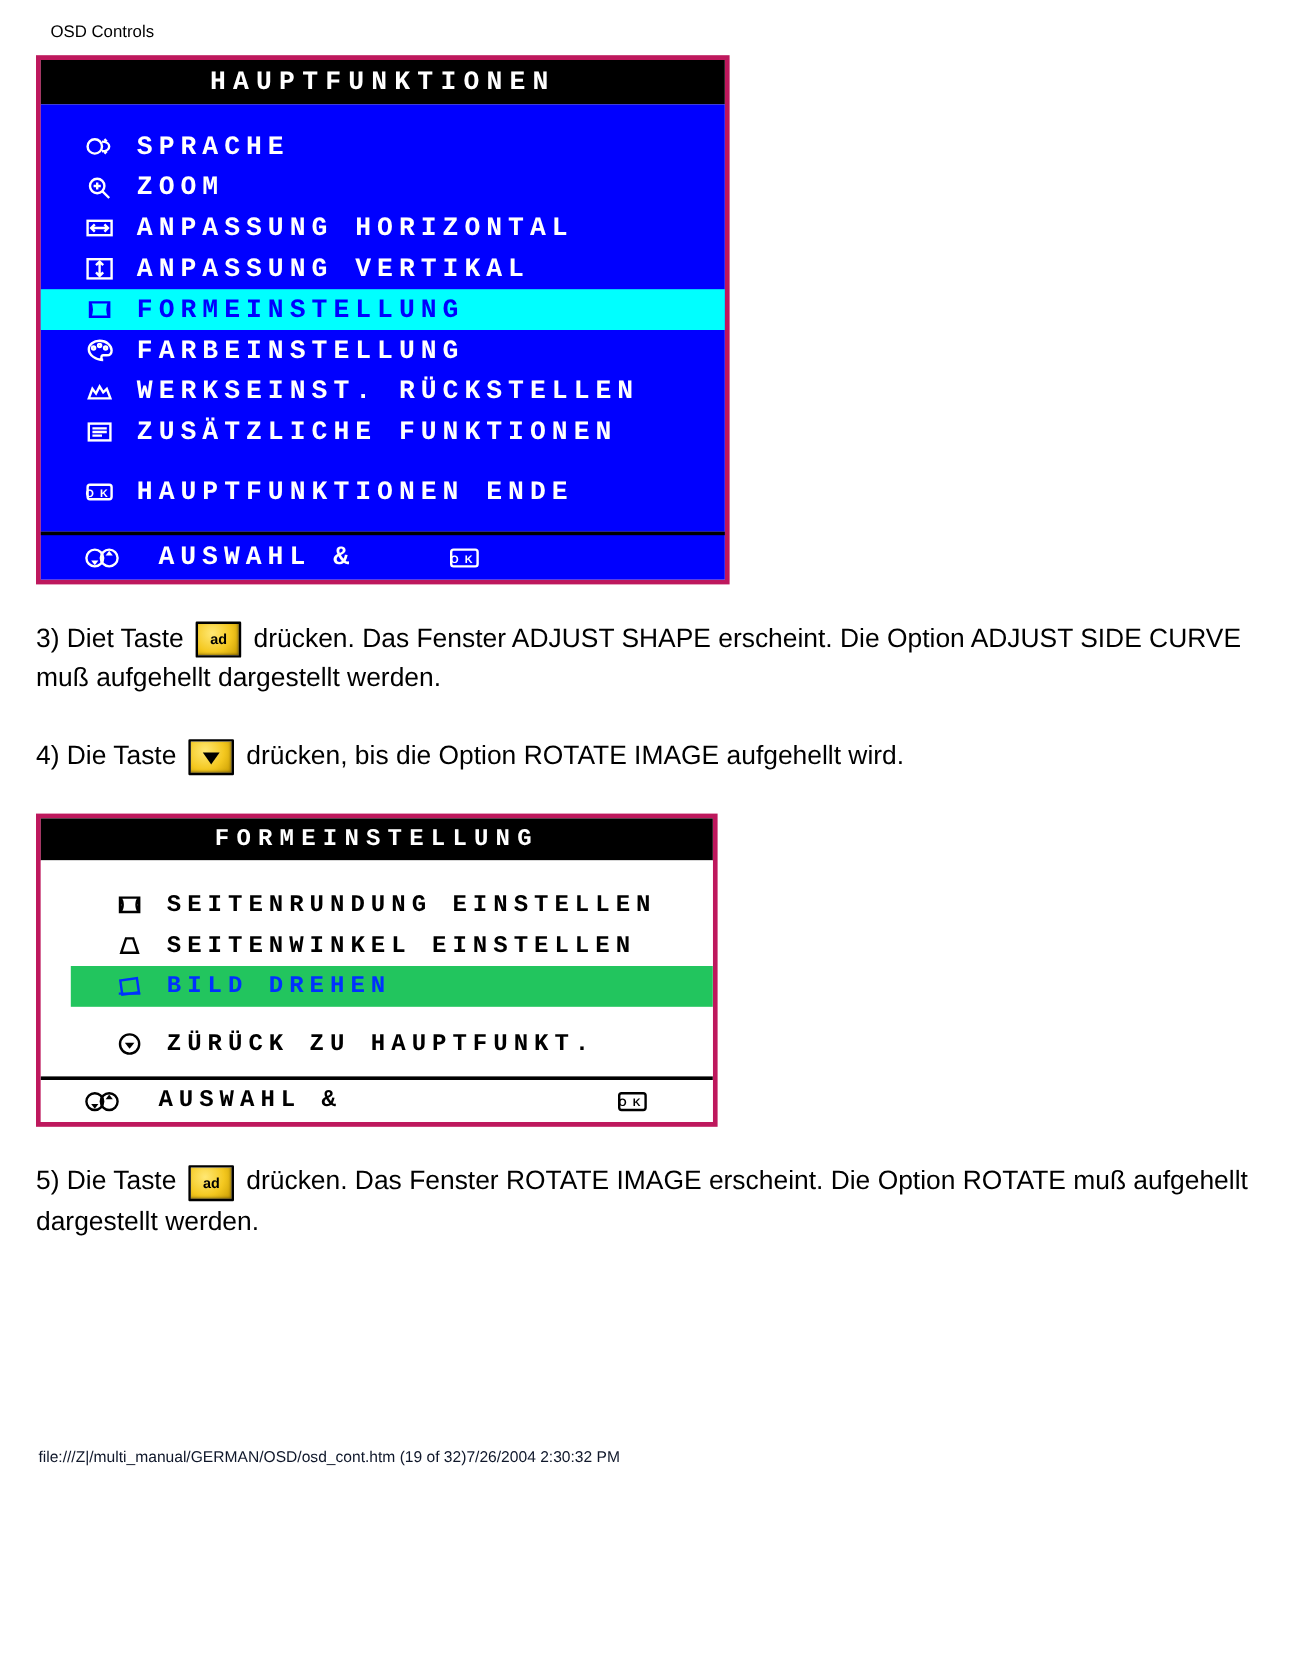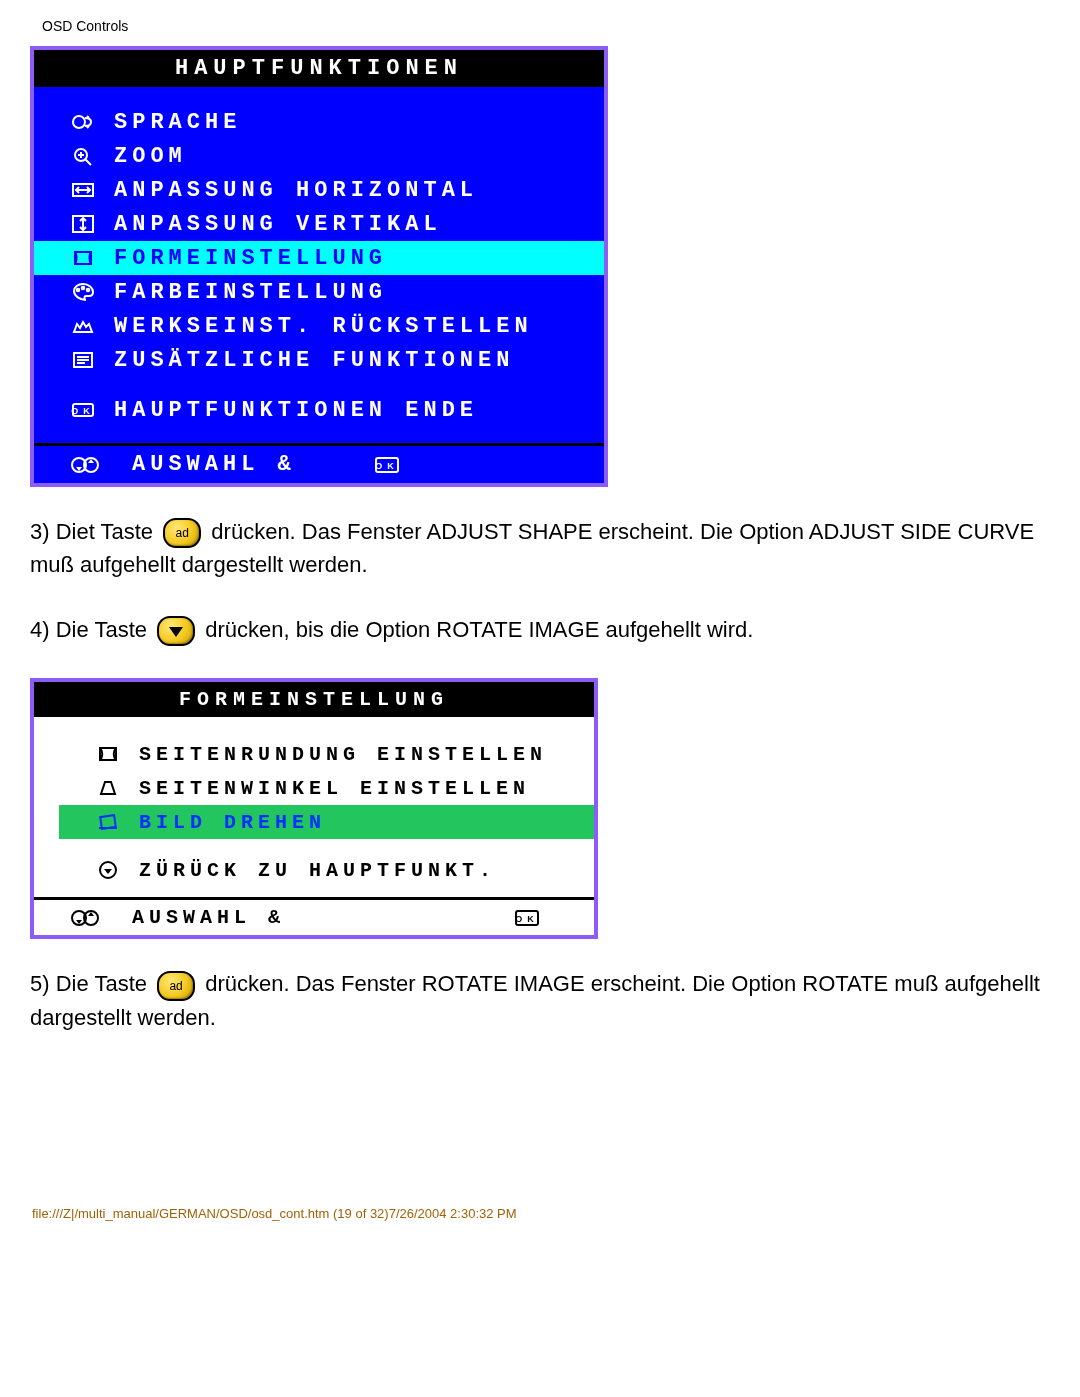--- a/index.html
+++ b/index.html
@@ -13,21 +13,21 @@
   .page {
     padding: 0 30px 30px 30px;
     box-sizing: border-box;
   }
   .header {
     font-size: 14px;
     padding: 18px 0 12px 12px;
   }
   
   .osd {
-    border: 4px solid #8b5cf6;
+    border: 4px solid #be185d;
     display: inline-block;
     margin-bottom: 28px;
   }
   .osd-title {
     background: #000;
     color: #fff;
     text-align: center;
     font-family: "Courier New", monospace;
     font-weight: bold;
     letter-spacing: 6px;
@@ -87,44 +87,44 @@
     margin: 0 0 32px 0;
   }
   .btn {
     display: inline-flex;
     align-items: center;
     justify-content: center;
     vertical-align: middle;
     width: 34px;
     height: 26px;
     border: 2px solid #000;
-    border-radius: 13px;
+    border-radius: 1px;
     background: radial-gradient(circle at 35% 30%, #ffe874 0%, #f4c820 55%, #c79a00 100%);
     box-shadow: inset -1px -1px 2px rgba(0,0,0,.35);
     font-family: Arial, sans-serif;
-    font-weight: normal;
+    font-weight: bold;
     font-size: 12px;
     margin: 0 4px;
     position: relative;
   }
   .btn-down::after{
     content:"";
     position:absolute;
     left:50%; top:50%;
     transform:translate(-50%,-40%);
     width:0;height:0;
     border-left:7px solid transparent;
     border-right:7px solid transparent;
     border-top:10px solid #000;
   }
   
   .page-footer{
     position: relative;
     font-size: 13px;
-    color:#a16207;
+    color:#0f172a;
     padding-top: 140px;
     padding-left: 2px;
   }
   
   .osd-icon svg{ width:26px; height:22px; fill:none; stroke-width:2; }
   .osd-footer .osd-icon svg{ width:30px; height:22px; }
 </style>
 </head>
 <body>
 

